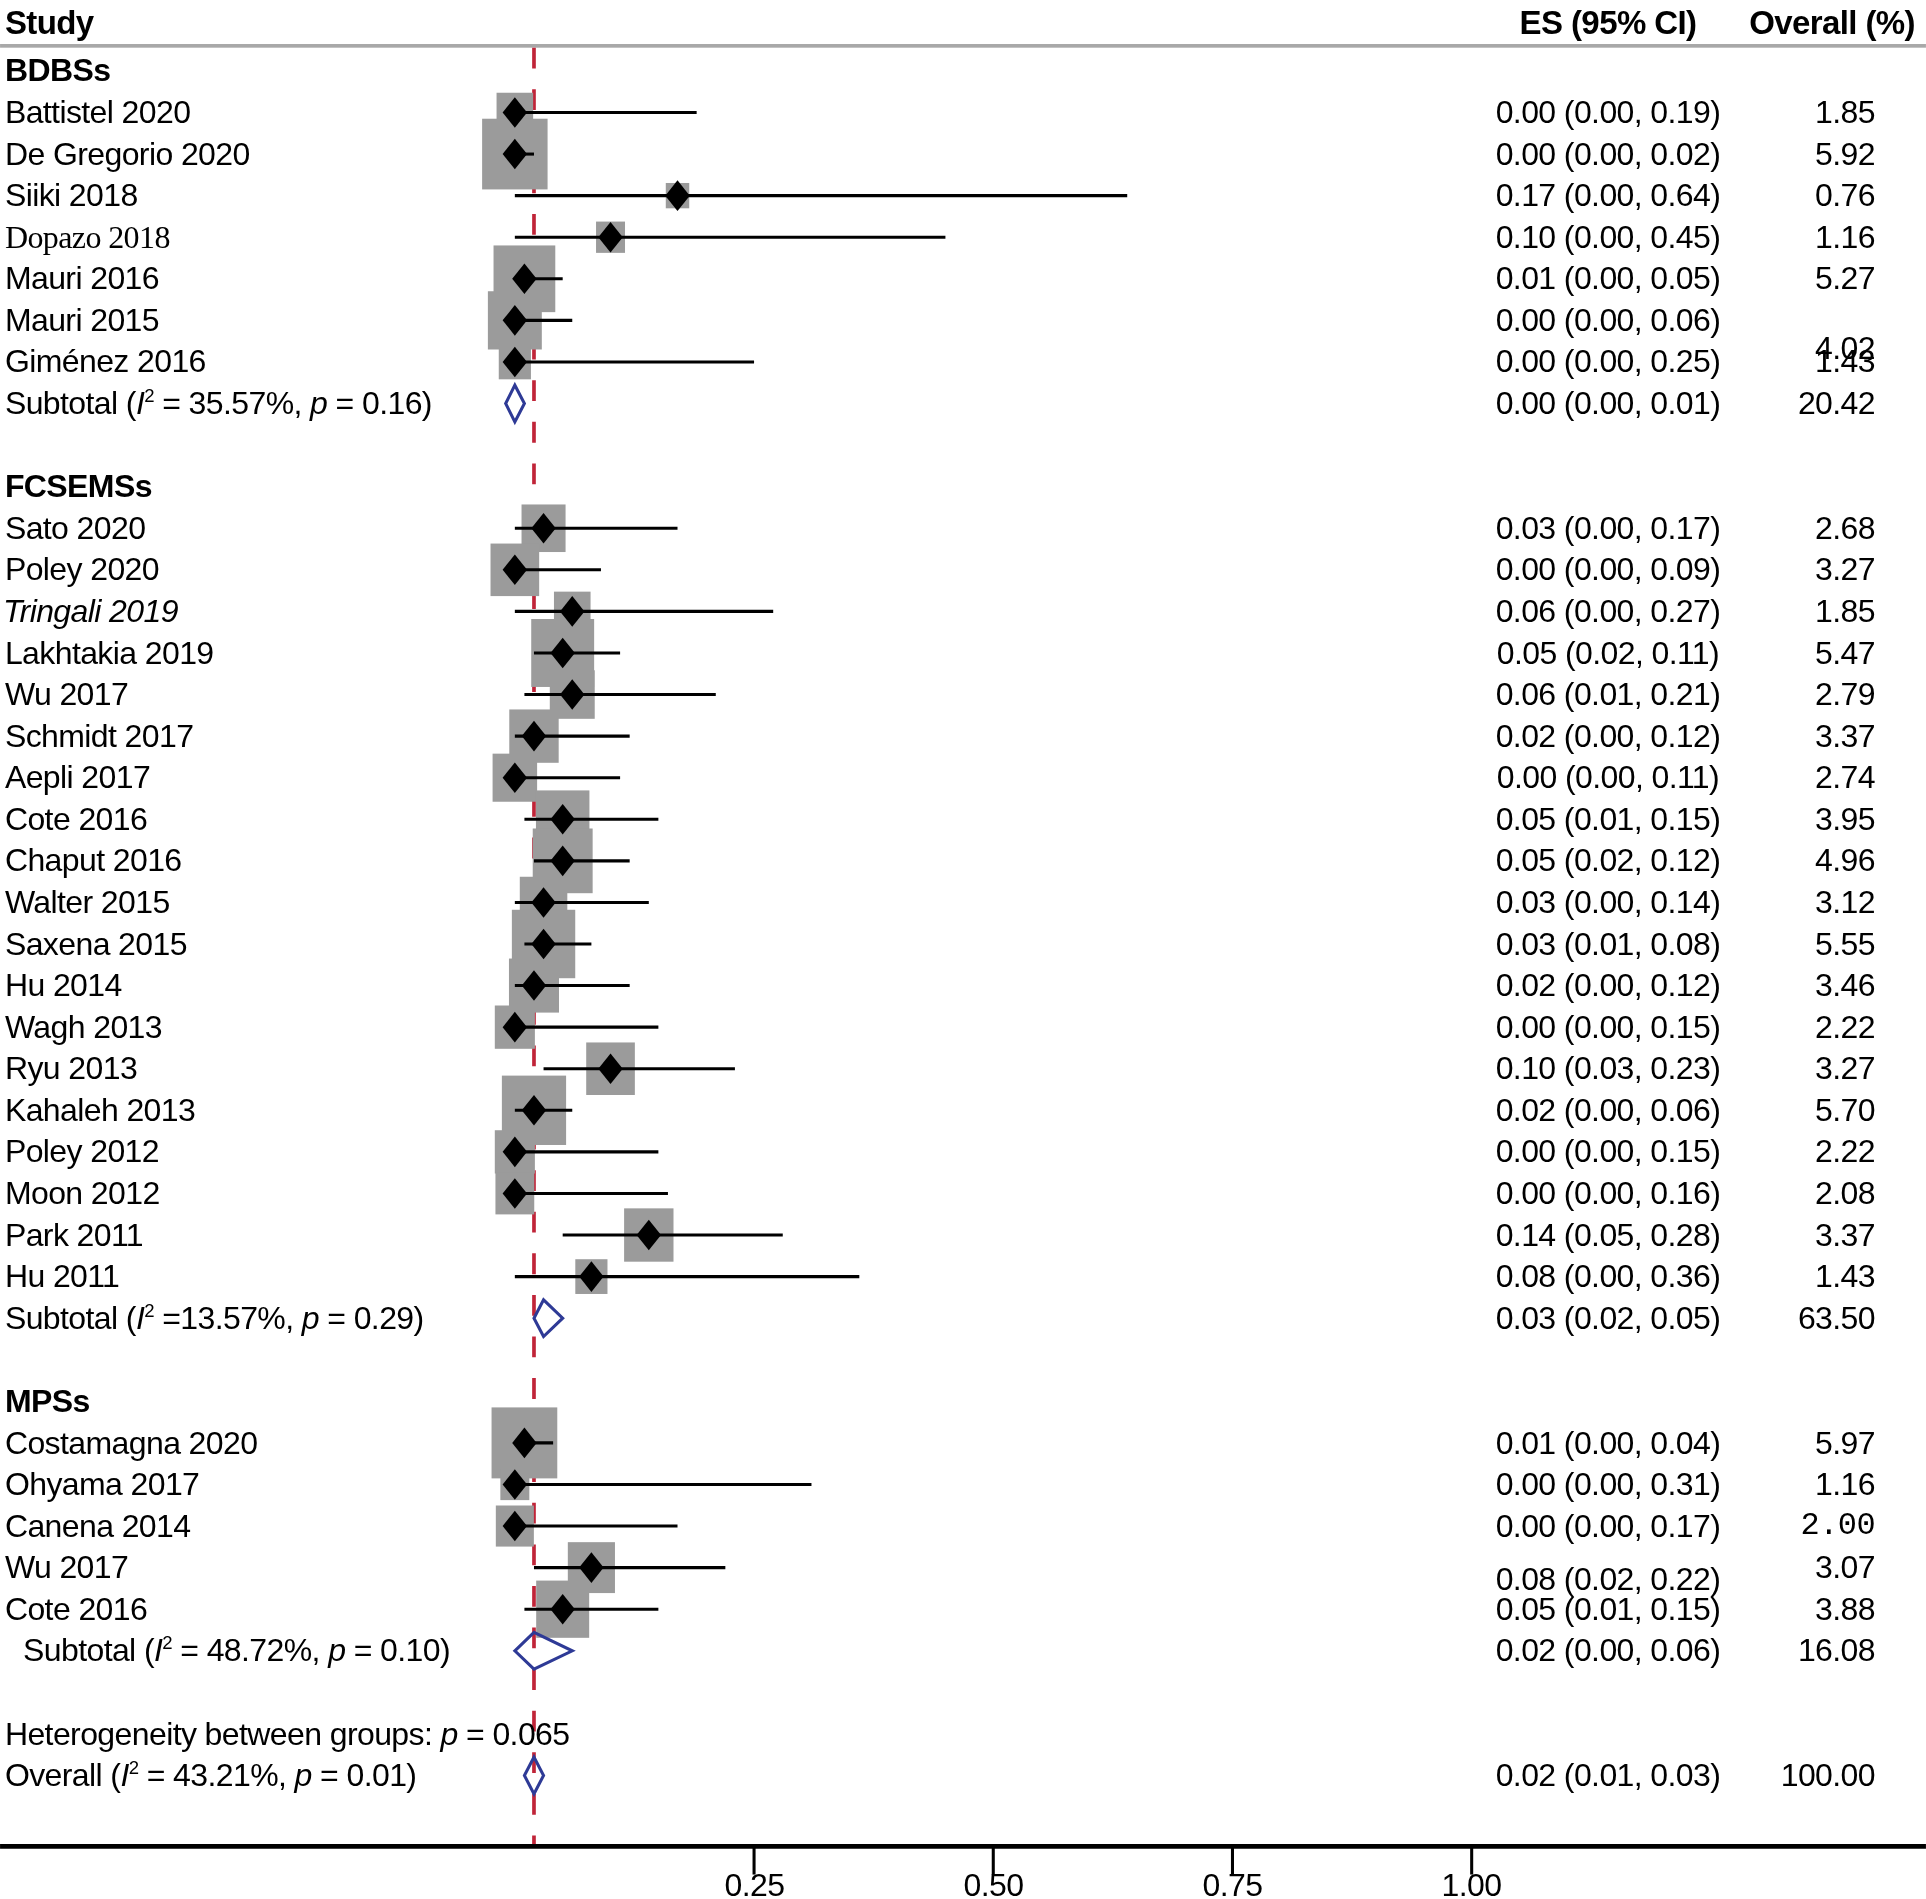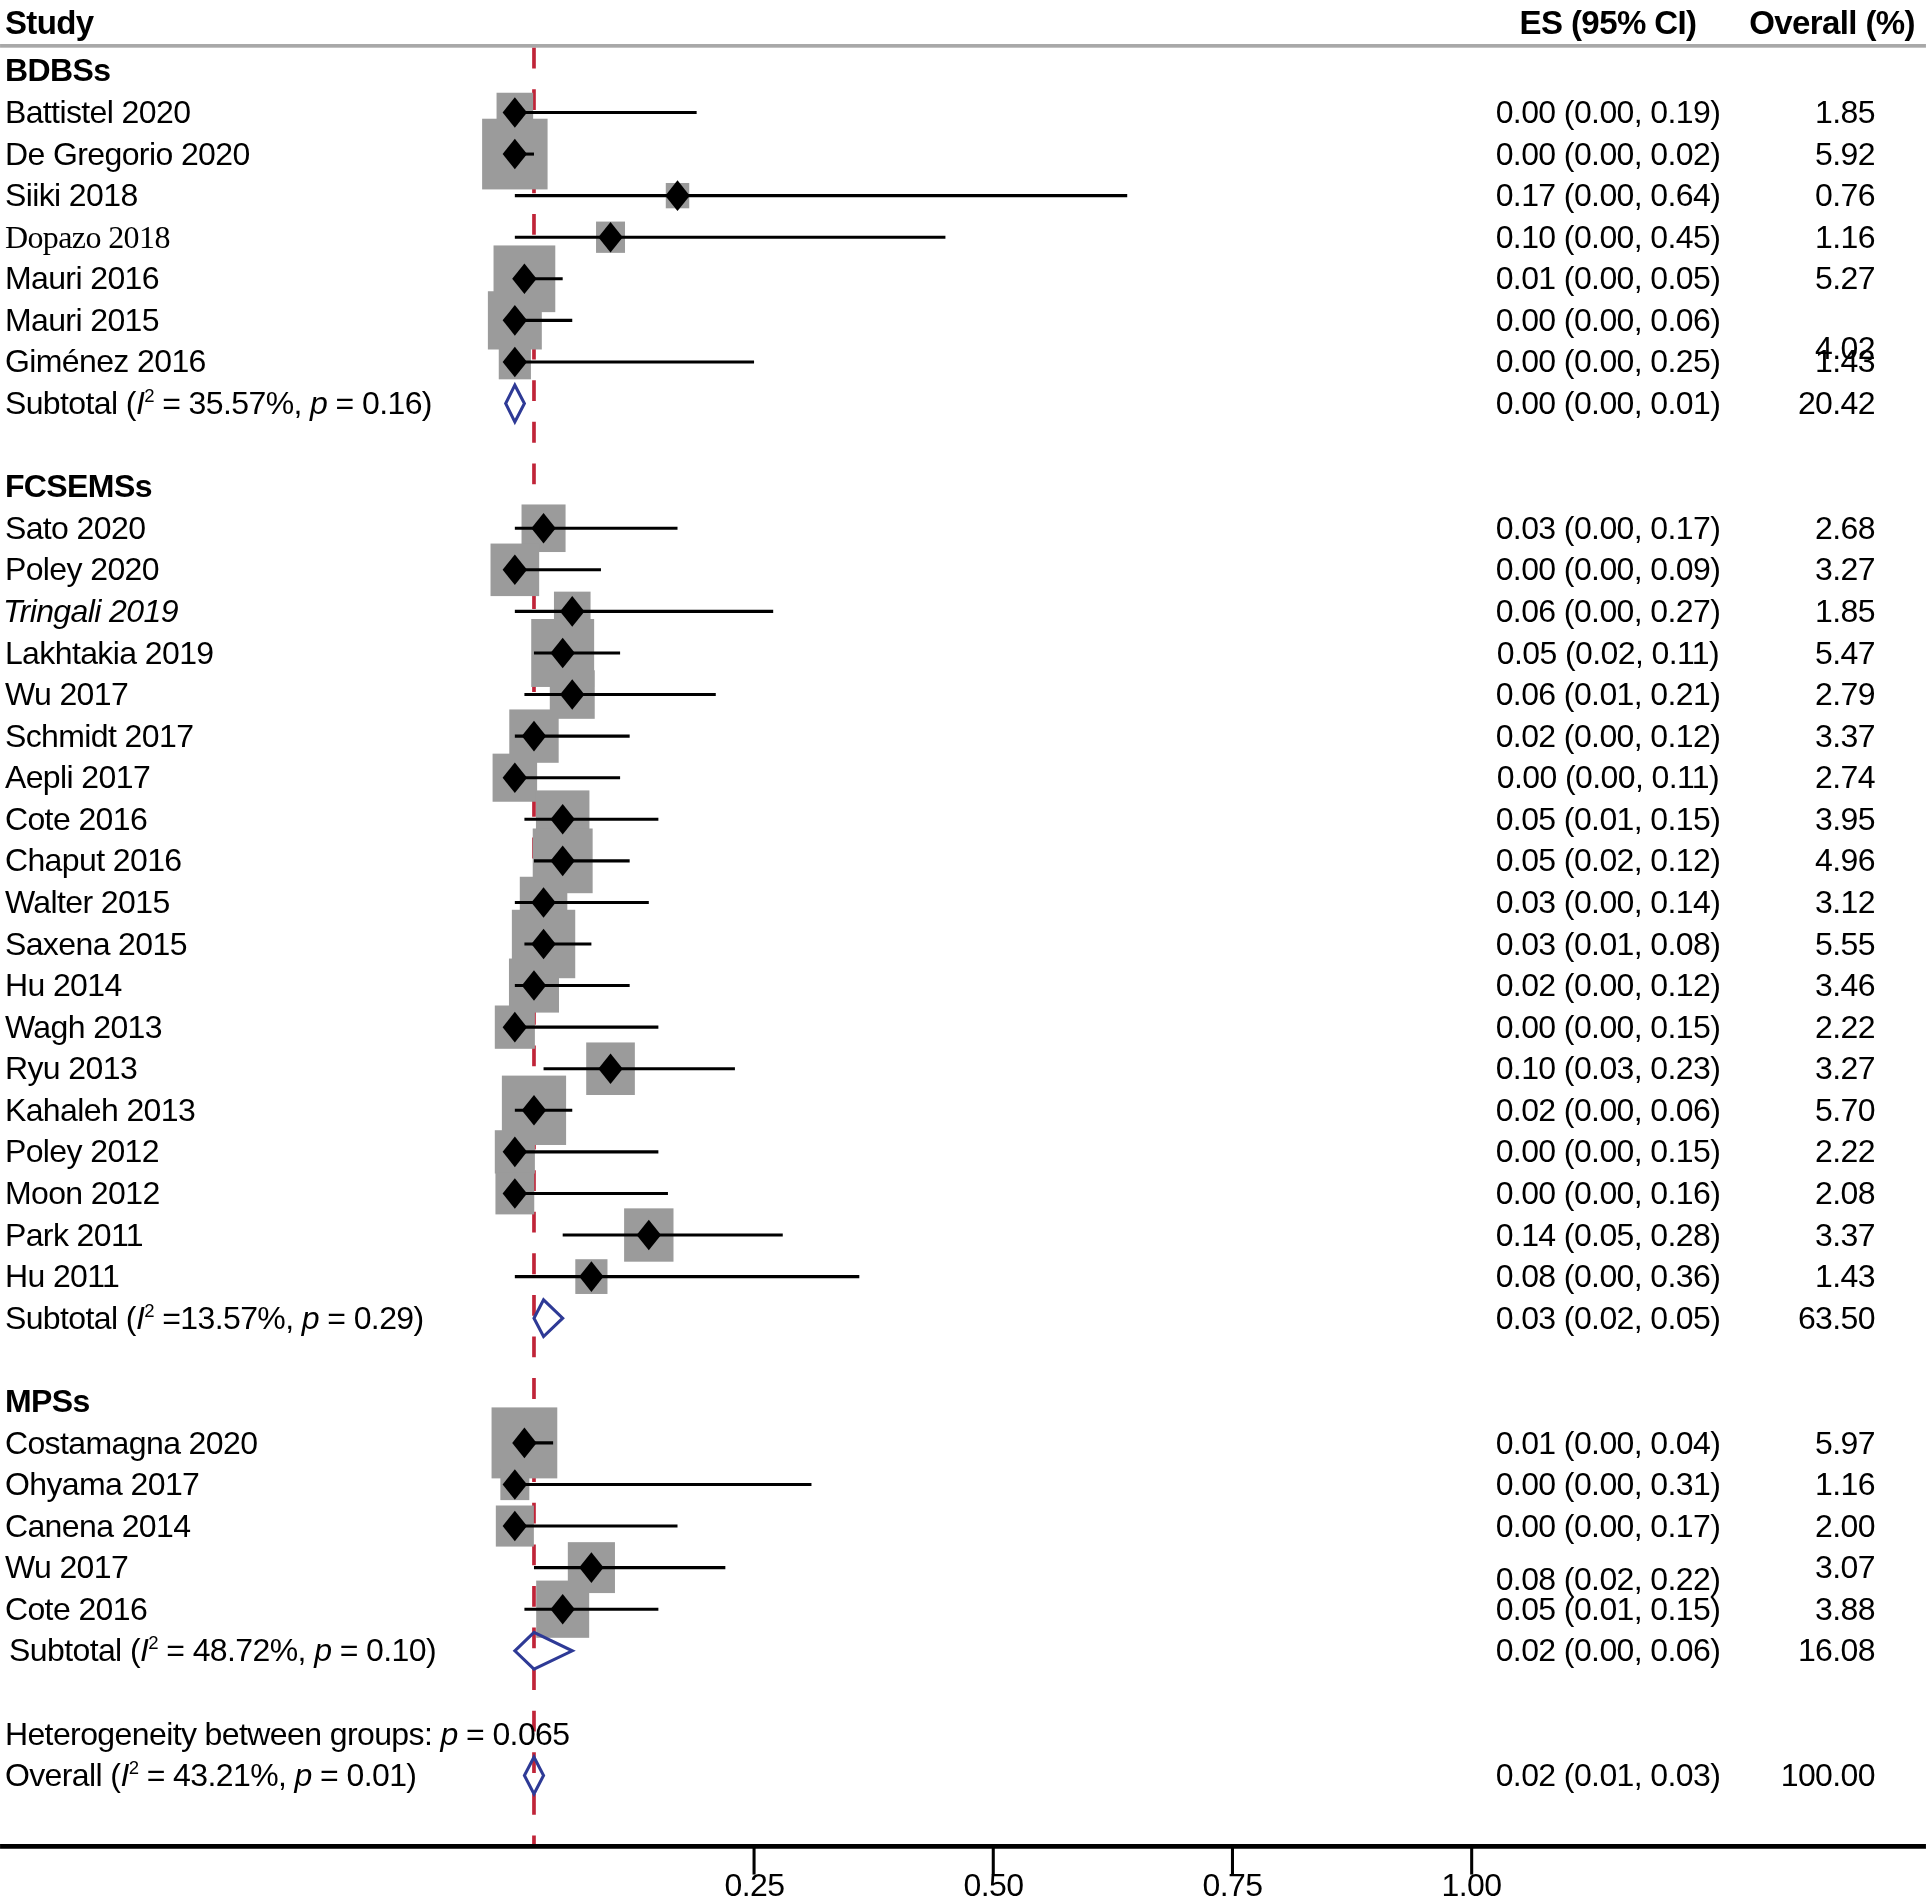--- a/index.html
+++ b/index.html
@@ -231,28 +231,28 @@
       <div class="rowtxt wt" style="left: 1694px; top: 1302px;">63.50</div>
       <div class="rowtxt grp" style="left: 4.9px; top: 1385px;">MPSs</div>
       <div class="rowtxt " style="left: 4.9px; top: 1427px;">Costamagna 2020</div>
       <div class="rowtxt es" style="left: 1461px; top: 1427px;">0.01 (0.00, 0.04)</div>
       <div class="rowtxt wt" style="left: 1694px; top: 1427px;">5.97</div>
       <div class="rowtxt " style="left: 4.9px; top: 1468px;">Ohyama 2017</div>
       <div class="rowtxt es" style="left: 1461px; top: 1468px;">0.00 (0.00, 0.31)</div>
       <div class="rowtxt wt" style="left: 1694px; top: 1468px;">1.16</div>
       <div class="rowtxt " style="left: 4.9px; top: 1510px;">Canena 2014</div>
       <div class="rowtxt es" style="left: 1461px; top: 1510px;">0.00 (0.00, 0.17)</div>
-      <div class="rowtxt wt" style="left: 1694px; top: 1510px;">2.00</div>
+      <div class="rowtxt wt" style="left: 1694px; top: 1510px; font-family: Liberation Mono, monospace;">2.00</div>
       <div class="rowtxt " style="left: 4.9px; top: 1551px;">Wu 2017</div>
       <div class="rowtxt es" style="left: 1461px; top: 1551px; margin-top: 12px;">0.08 (0.02, 0.22)</div>
       <div class="rowtxt wt" style="left: 1694px; top: 1551px;">3.07</div>
       <div class="rowtxt " style="left: 4.9px; top: 1593px;">Cote 2016</div>
       <div class="rowtxt es" style="left: 1461px; top: 1593px;">0.05 (0.01, 0.15)</div>
       <div class="rowtxt wt" style="left: 1694px; top: 1593px;">3.88</div>
-      <div class="rowtxt " style="left: 9px; top: 1634px;"><span>Subtotal (</span><i>I</i><sup>2</sup><span> = 48.72%, </span><i>p</i><span> = 0.10)</span></div>
+      <div class="rowtxt " style="left: 23px; top: 1634px;"><span>Subtotal (</span><i>I</i><sup>2</sup><span> = 48.72%, </span><i>p</i><span> = 0.10)</span></div>
       <div class="rowtxt es" style="left: 1461px; top: 1634px;">0.02 (0.00, 0.06)</div>
       <div class="rowtxt wt" style="left: 1694px; top: 1634px;">16.08</div>
       <div class="rowtxt " style="left: 4.9px; top: 1718px;"><span>Heterogeneity between groups: </span><i>p</i><span> = 0.065</span></div>
       <div class="rowtxt " style="left: 4.9px; top: 1759px;"><span>Overall (</span><i>I</i><sup>2</sup><span> = 43.21%, </span><i>p</i><span> = 0.01)</span></div>
       <div class="rowtxt es" style="left: 1461px; top: 1759px;">0.02 (0.01, 0.03)</div>
       <div class="rowtxt wt" style="left: 1694px; top: 1759px;">100.00</div>
       <div class="rowtxt tick-label" style="left: 681px; top: 1869px;">0.25</div>
       <div class="rowtxt tick-label" style="left: 920px; top: 1869px;">0.50</div>
       <div class="rowtxt tick-label" style="left: 1159px; top: 1869px;">0.75</div>
       <div class="rowtxt tick-label" style="left: 1398px; top: 1869px;">1.00</div>

